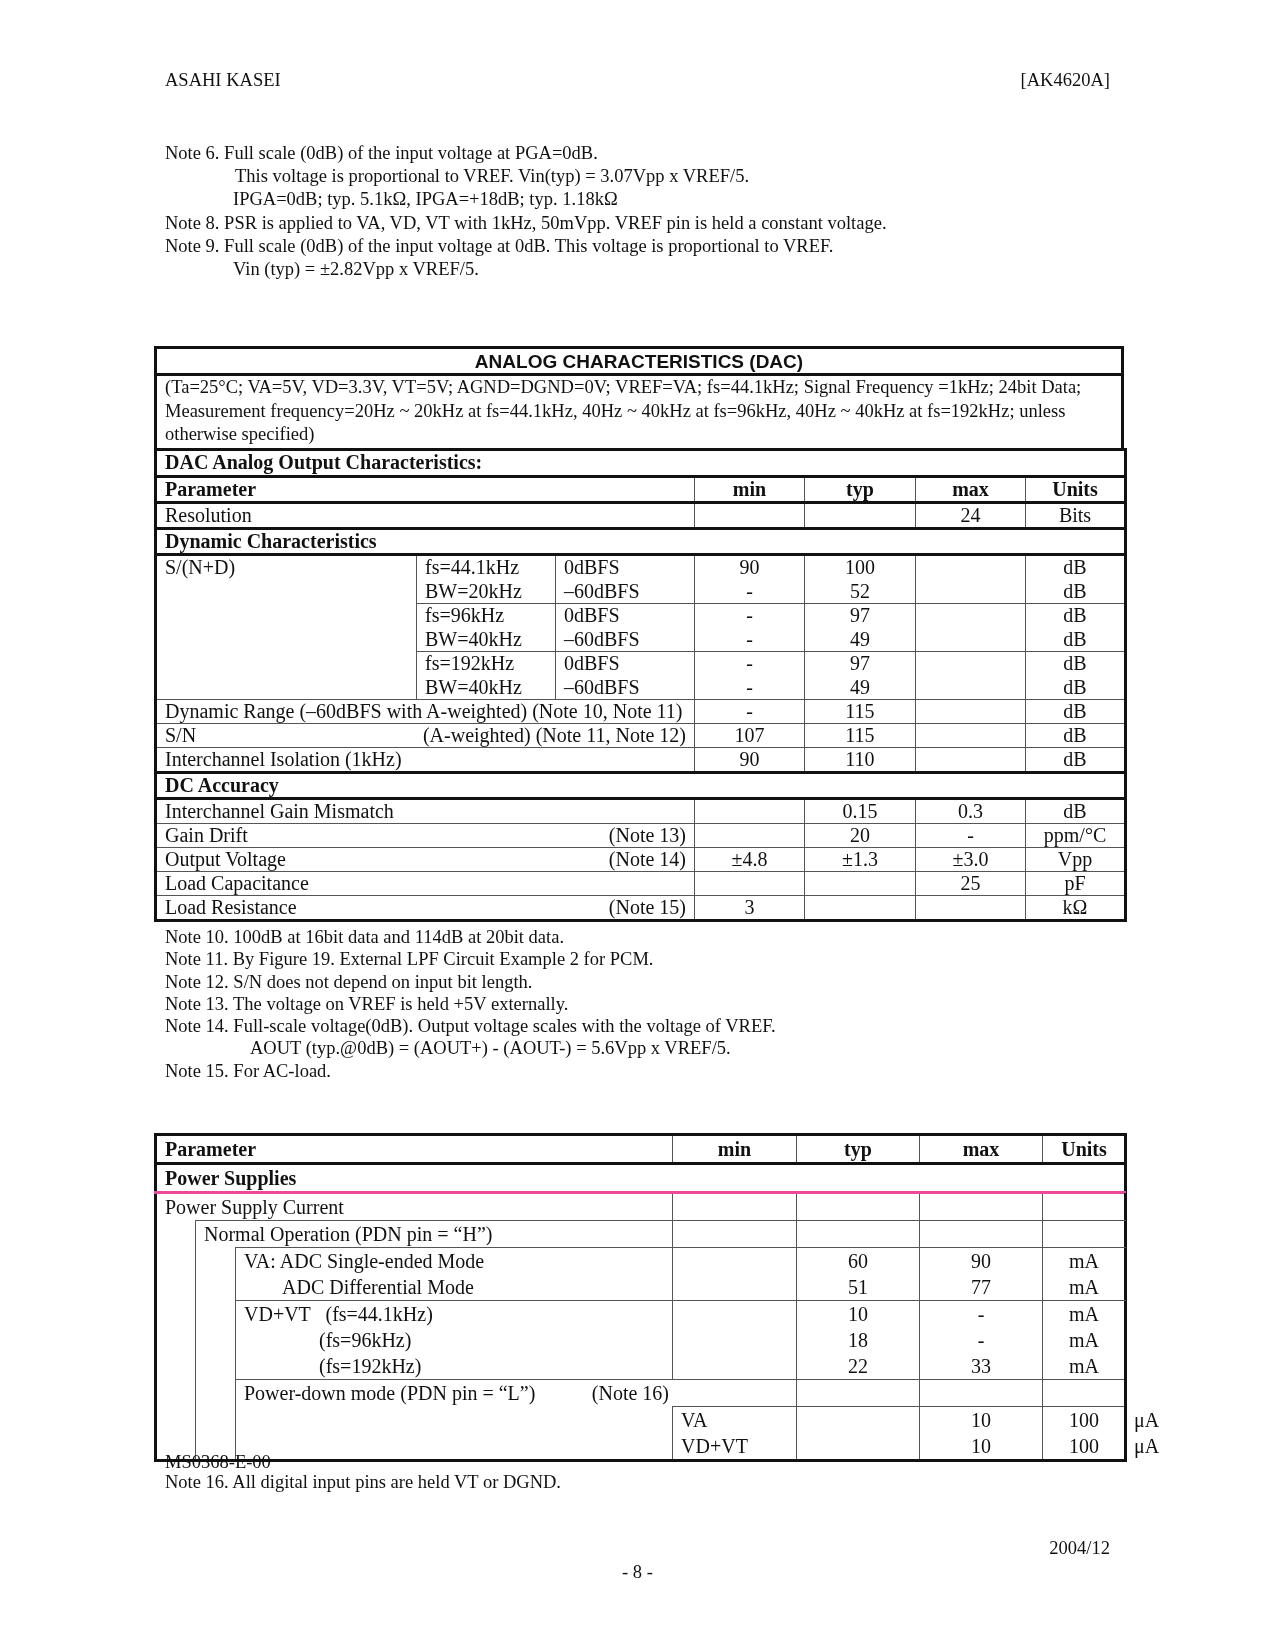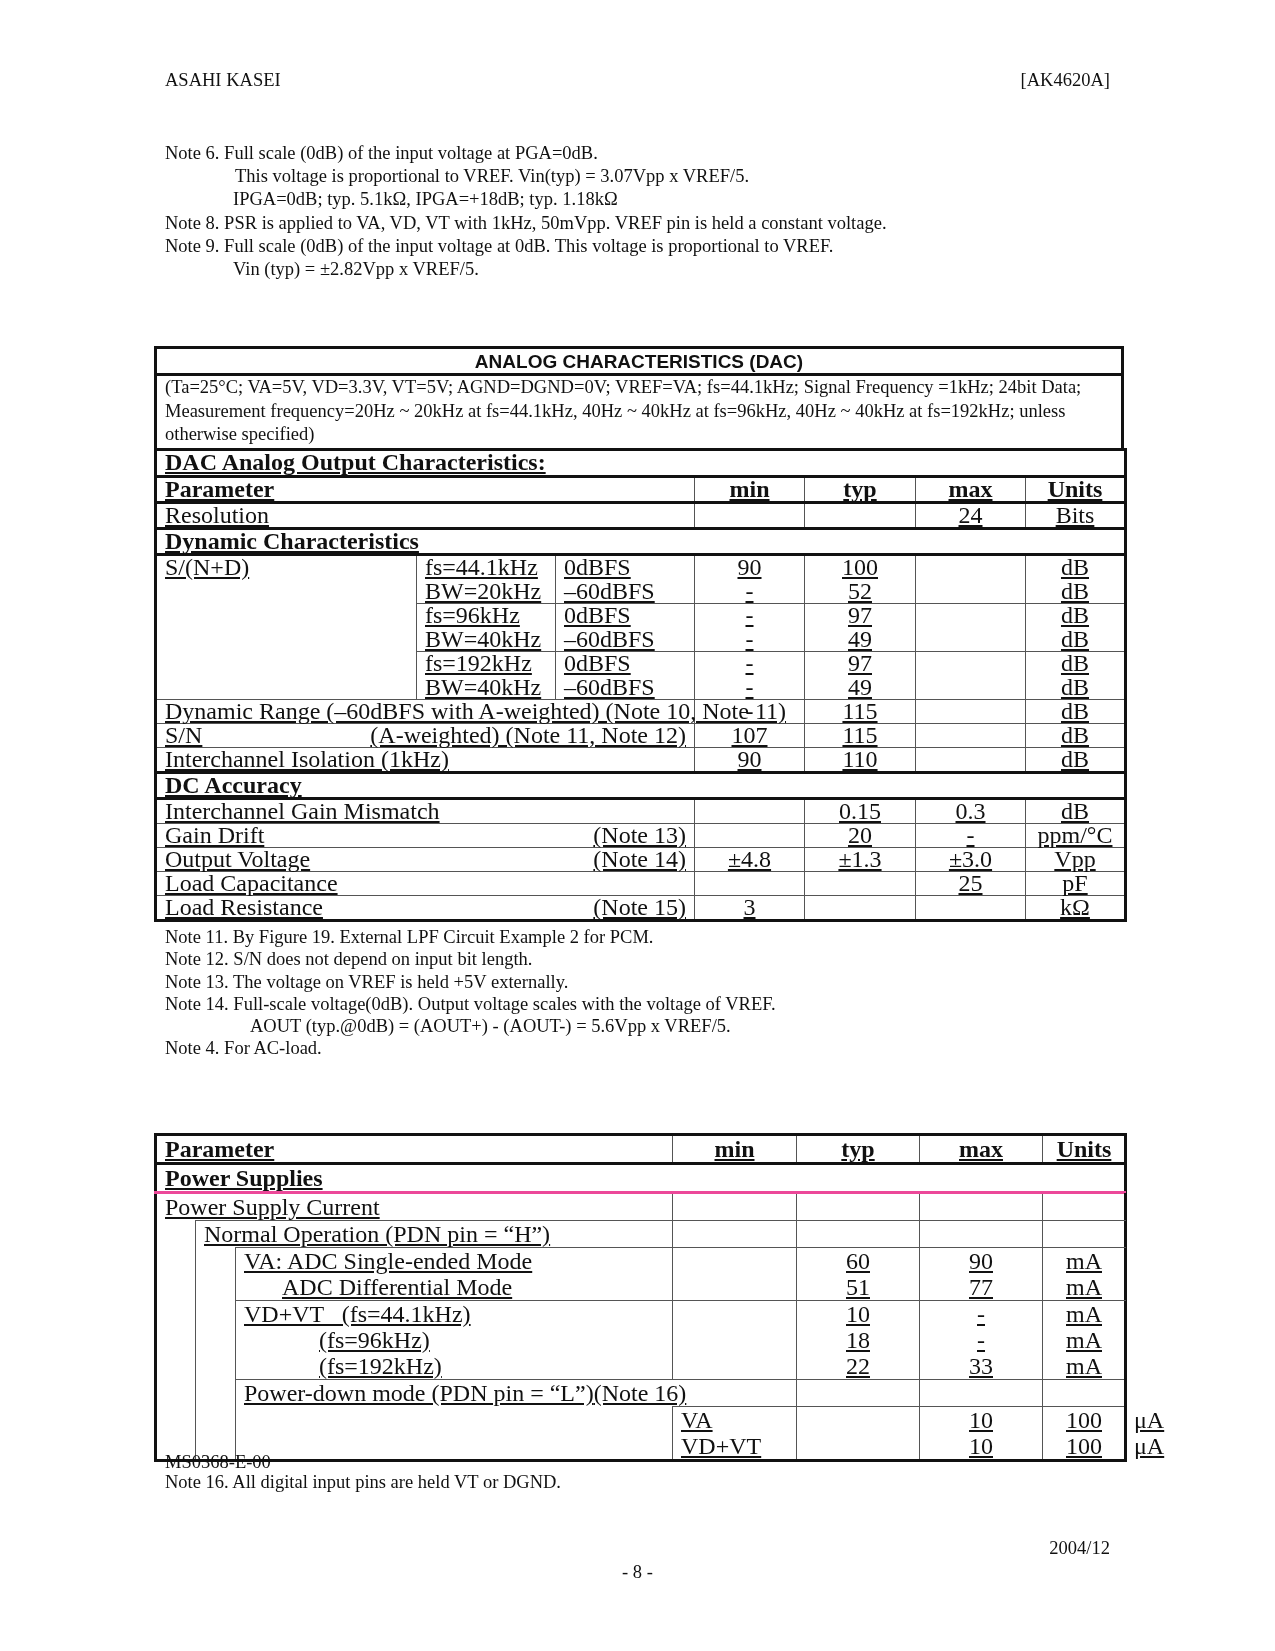--- a/index.html
+++ b/index.html
@@ -23,21 +23,21 @@
     top: 346px; height: 30px; border: 3px solid #111;
     font-family: "Liberation Sans", sans-serif; font-weight: bold; font-size: 19px;
     text-align: center; line-height: 25px;
   }
   .cond {
     top: 376px; height: 72px; border-left: 3px solid #111; border-right: 3px solid #111;
     padding: 0 8px; line-height: 23.5px; font-size: 18.5px; white-space: normal;
   }
   table.spec {
     position: absolute; left: 154px; width: 970px; border-collapse: collapse;
-    table-layout: fixed; font-size: 24px; text-decoration: underline;
+    table-layout: fixed; font-size: 20px;
   }
   table.spec td {
     border: 1px solid #555; padding: 0 8px; height: 23px; line-height: 23px;
     vertical-align: top; white-space: nowrap;
   }
   table.spec .thick-top td { border-top: 3px solid #111; }
   table.spec .sec td { font-weight: bold; }
   table.spec .hd td { font-weight: bold; }
   table.spec .c { text-align: center; }
   #dac { top: 448px; border: 3px solid #111; }
@@ -270,26 +270,27 @@
         </td>
     <td class="c">3</td>
     <td class="c"></td>
     <td class="c"></td>
     <td class="c">kΩ</td>
   </tr>
 </tbody>
   </table>
 
 <div class="abs notes-mid">
+  <div>Note 10. 100dB at 16bit data and 114dB at 20bit data.</div>
   <div>Note 11. By Figure 19. External LPF Circuit Example 2 for PCM.</div>
   <div>Note 12. S/N does not depend on input bit length.</div>
   <div>Note 13. The voltage on VREF is held +5V externally.</div>
   <div>Note 14. Full-scale voltage(0dB). Output voltage scales with the voltage of VREF.</div>
   <div class="ind3">AOUT (typ.@0dB) = (AOUT+) - (AOUT-) = 5.6Vpp x VREF/5.</div>
-  <div>Note 4. For AC-load.</div>
+  <div>Note 15. For AC-load.</div>
 </div>
 
 <table class="spec" id="pwr">
   <colgroup>
     <col style="width:40px">
       <col style="width:40px">
       <col style="width:437px">
     <col style="width:124px">
       <col style="width:123px">
       <col style="width:123px">

